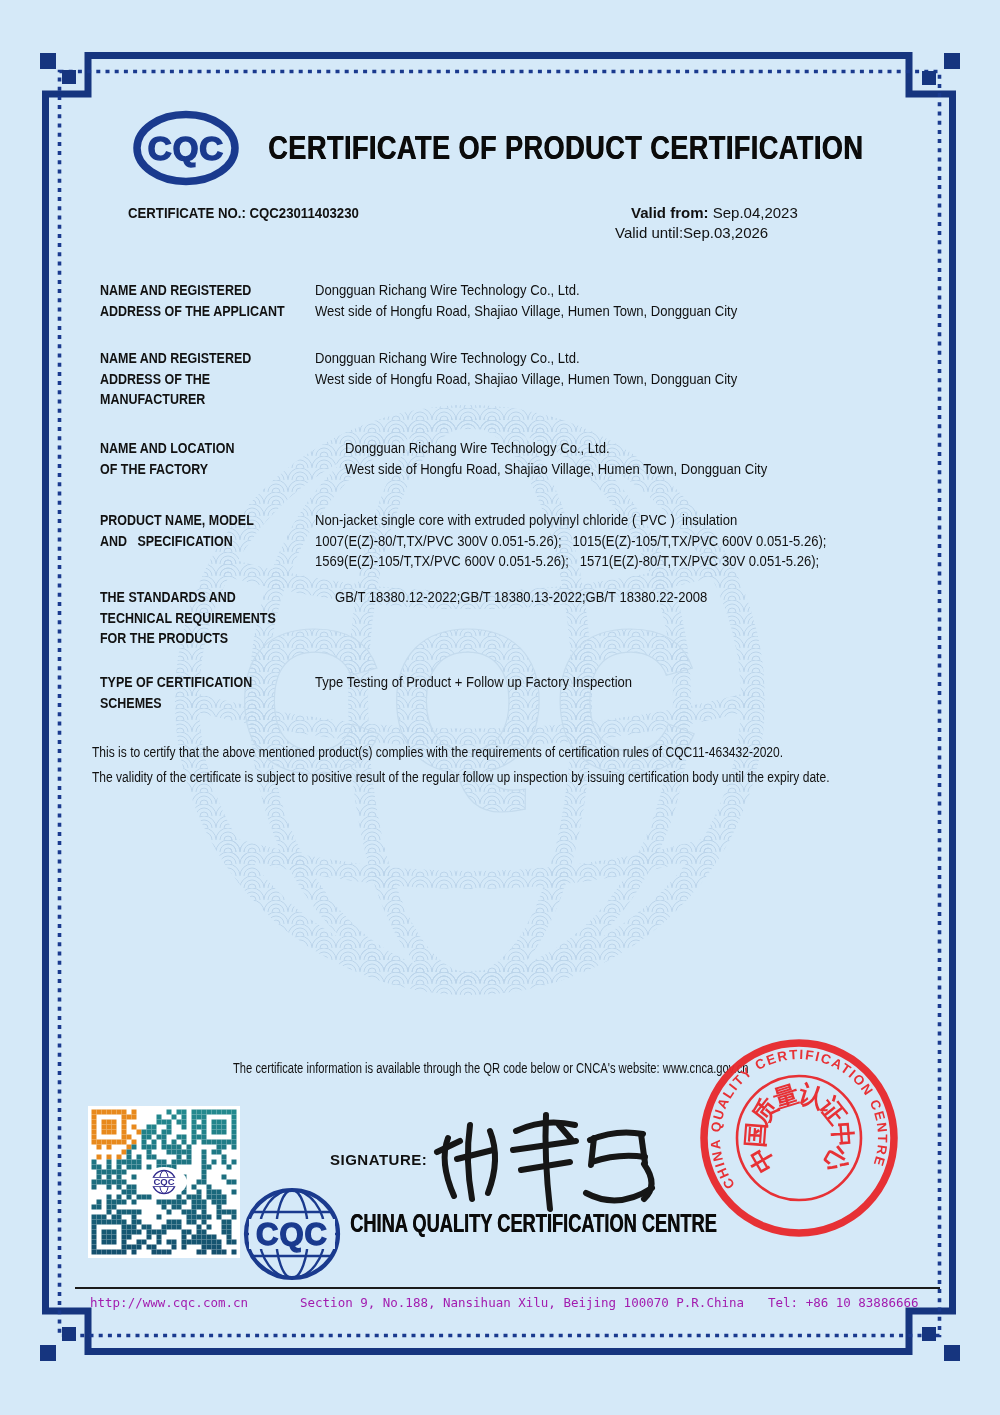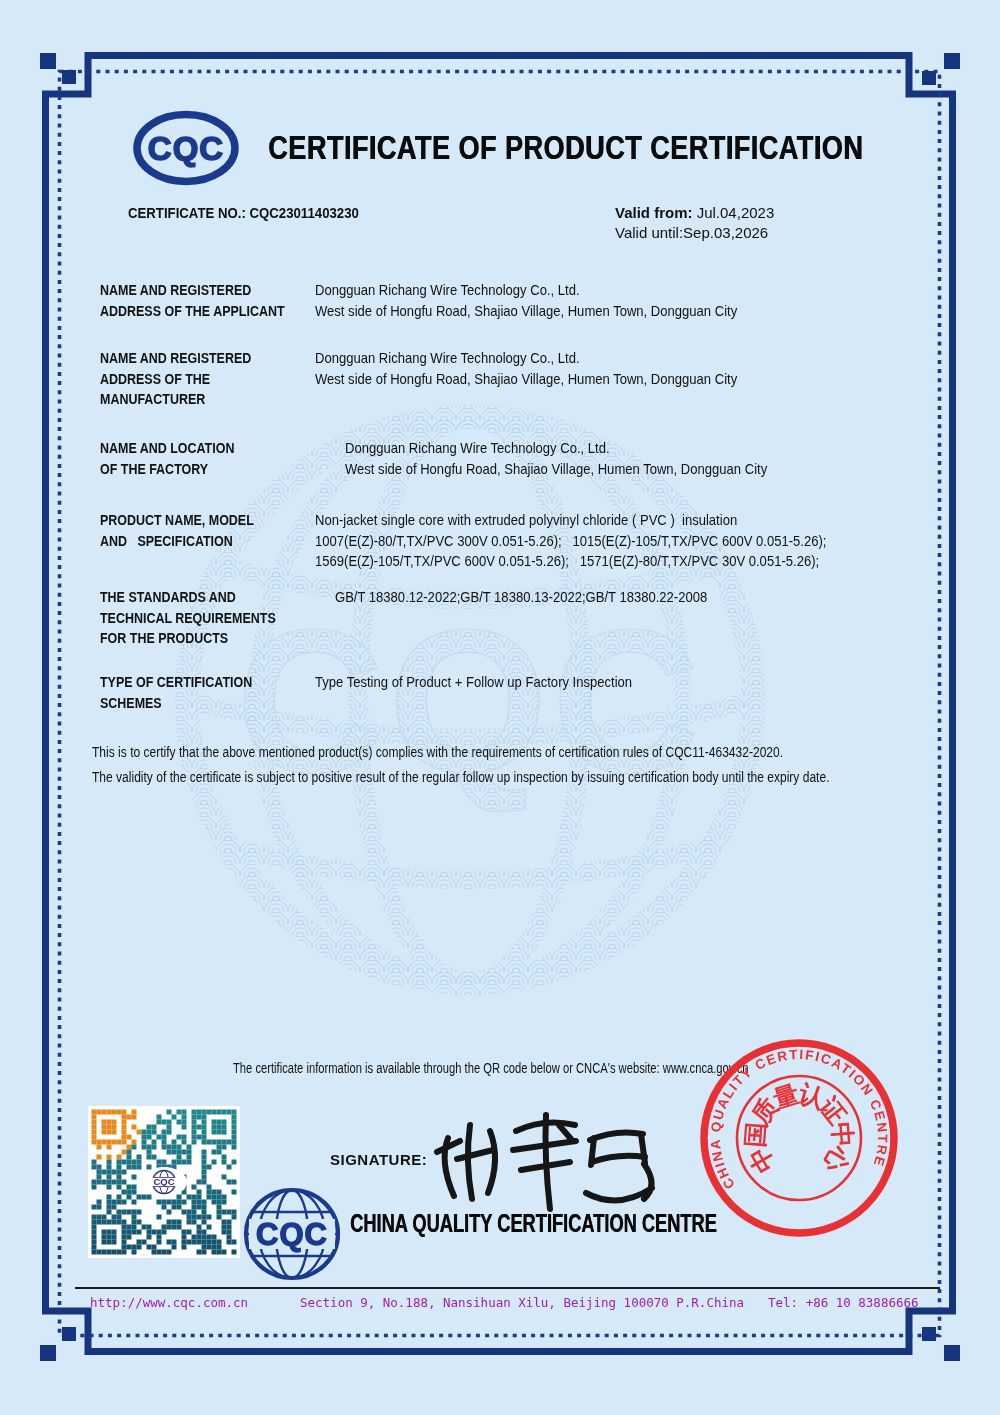--- a/index.html
+++ b/index.html
@@ -6,21 +6,21 @@
   .page{position:relative;width:1000px;height:1415px;background:#d5e9f8;overflow:hidden;
         font-family:"Liberation Sans","DejaVu Sans",sans-serif;color:#111;}
   .abs{position:absolute;}
   svg{display:block;}
   .title{left:268px;top:128px;font-size:34px;font-weight:700;white-space:nowrap;
          transform:scaleX(.80);transform-origin:0 0;letter-spacing:.5px;color:#0b0b0b;
          text-shadow:.7px 0 0 #0b0b0b;}
   .certno{left:128px;top:204px;font-size:15px;font-weight:700;white-space:nowrap;
           transform:scaleX(.88);transform-origin:0 0;}
   .validline{left:615px;font-size:15px;white-space:nowrap;}
-  .validline b{font-weight:700;}
+  .validline b{font-weight:700;margin-left:16px;}
   .vfrom{top:204px;}
   .vuntil{top:224px;font-weight:400;}
   .field-row{position:absolute;left:100px;width:856px;display:flex;}
   .row-0{top:280px;} .row-1{top:348px;} .row-2{top:438px;gap:30px;}
   .row-3{top:510px;justify-content:flex-end;} .row-4{top:587px;gap:20px;} .row-5{top:672px;}
   .field-label{width:215px;font-weight:700;font-size:14.5px;line-height:20.5px;
                transform:scaleX(.86);transform-origin:0 0;white-space:pre;}
   .field-value{flex:1;font-size:14.5px;line-height:20.5px;
                transform:scaleX(.90);transform-origin:0 0;white-space:pre;}
   .statement{left:92px;top:740px;font-size:14px;line-height:24.5px;white-space:pre;
@@ -90,21 +90,21 @@
     <ellipse cx="54" cy="39" rx="49" ry="33.5" fill="none" stroke="#1a3a8e" stroke-width="7.5"></ellipse>
     <text x="54" y="51" text-anchor="middle" font-size="33" font-weight="700" letter-spacing="1" font-family="Liberation Sans, sans-serif" fill="#1a3a8e" stroke="#1a3a8e" stroke-width="1.6">CQC</text>
   </svg>
 
   <div class="abs title">CERTIFICATE OF PRODUCT CERTIFICATION</div>
 
   <div class="abs certno">CERTIFICATE NO.: CQC23011403230</div>
 
   <div class="abs validline vfrom">
     <b>Valid from:</b>
-    <span>Jul.04,2023</span>
+    <span>Sep.04,2023</span>
   </div>
   <div class="abs validline vuntil">
     <span>Valid until:</span><span>Sep.03,2026</span>
   </div>
 
   <div id="fields">
       <div class="field-row row-0">
         <div class="field-label"><div>NAME AND REGISTERED</div><div>ADDRESS OF THE APPLICANT</div></div>
         <div class="field-value"><div>Dongguan Richang Wire Technology Co., Ltd.</div><div>West side of Hongfu Road, Shajiao Village, Humen Town, Dongguan City</div></div>
       </div>

